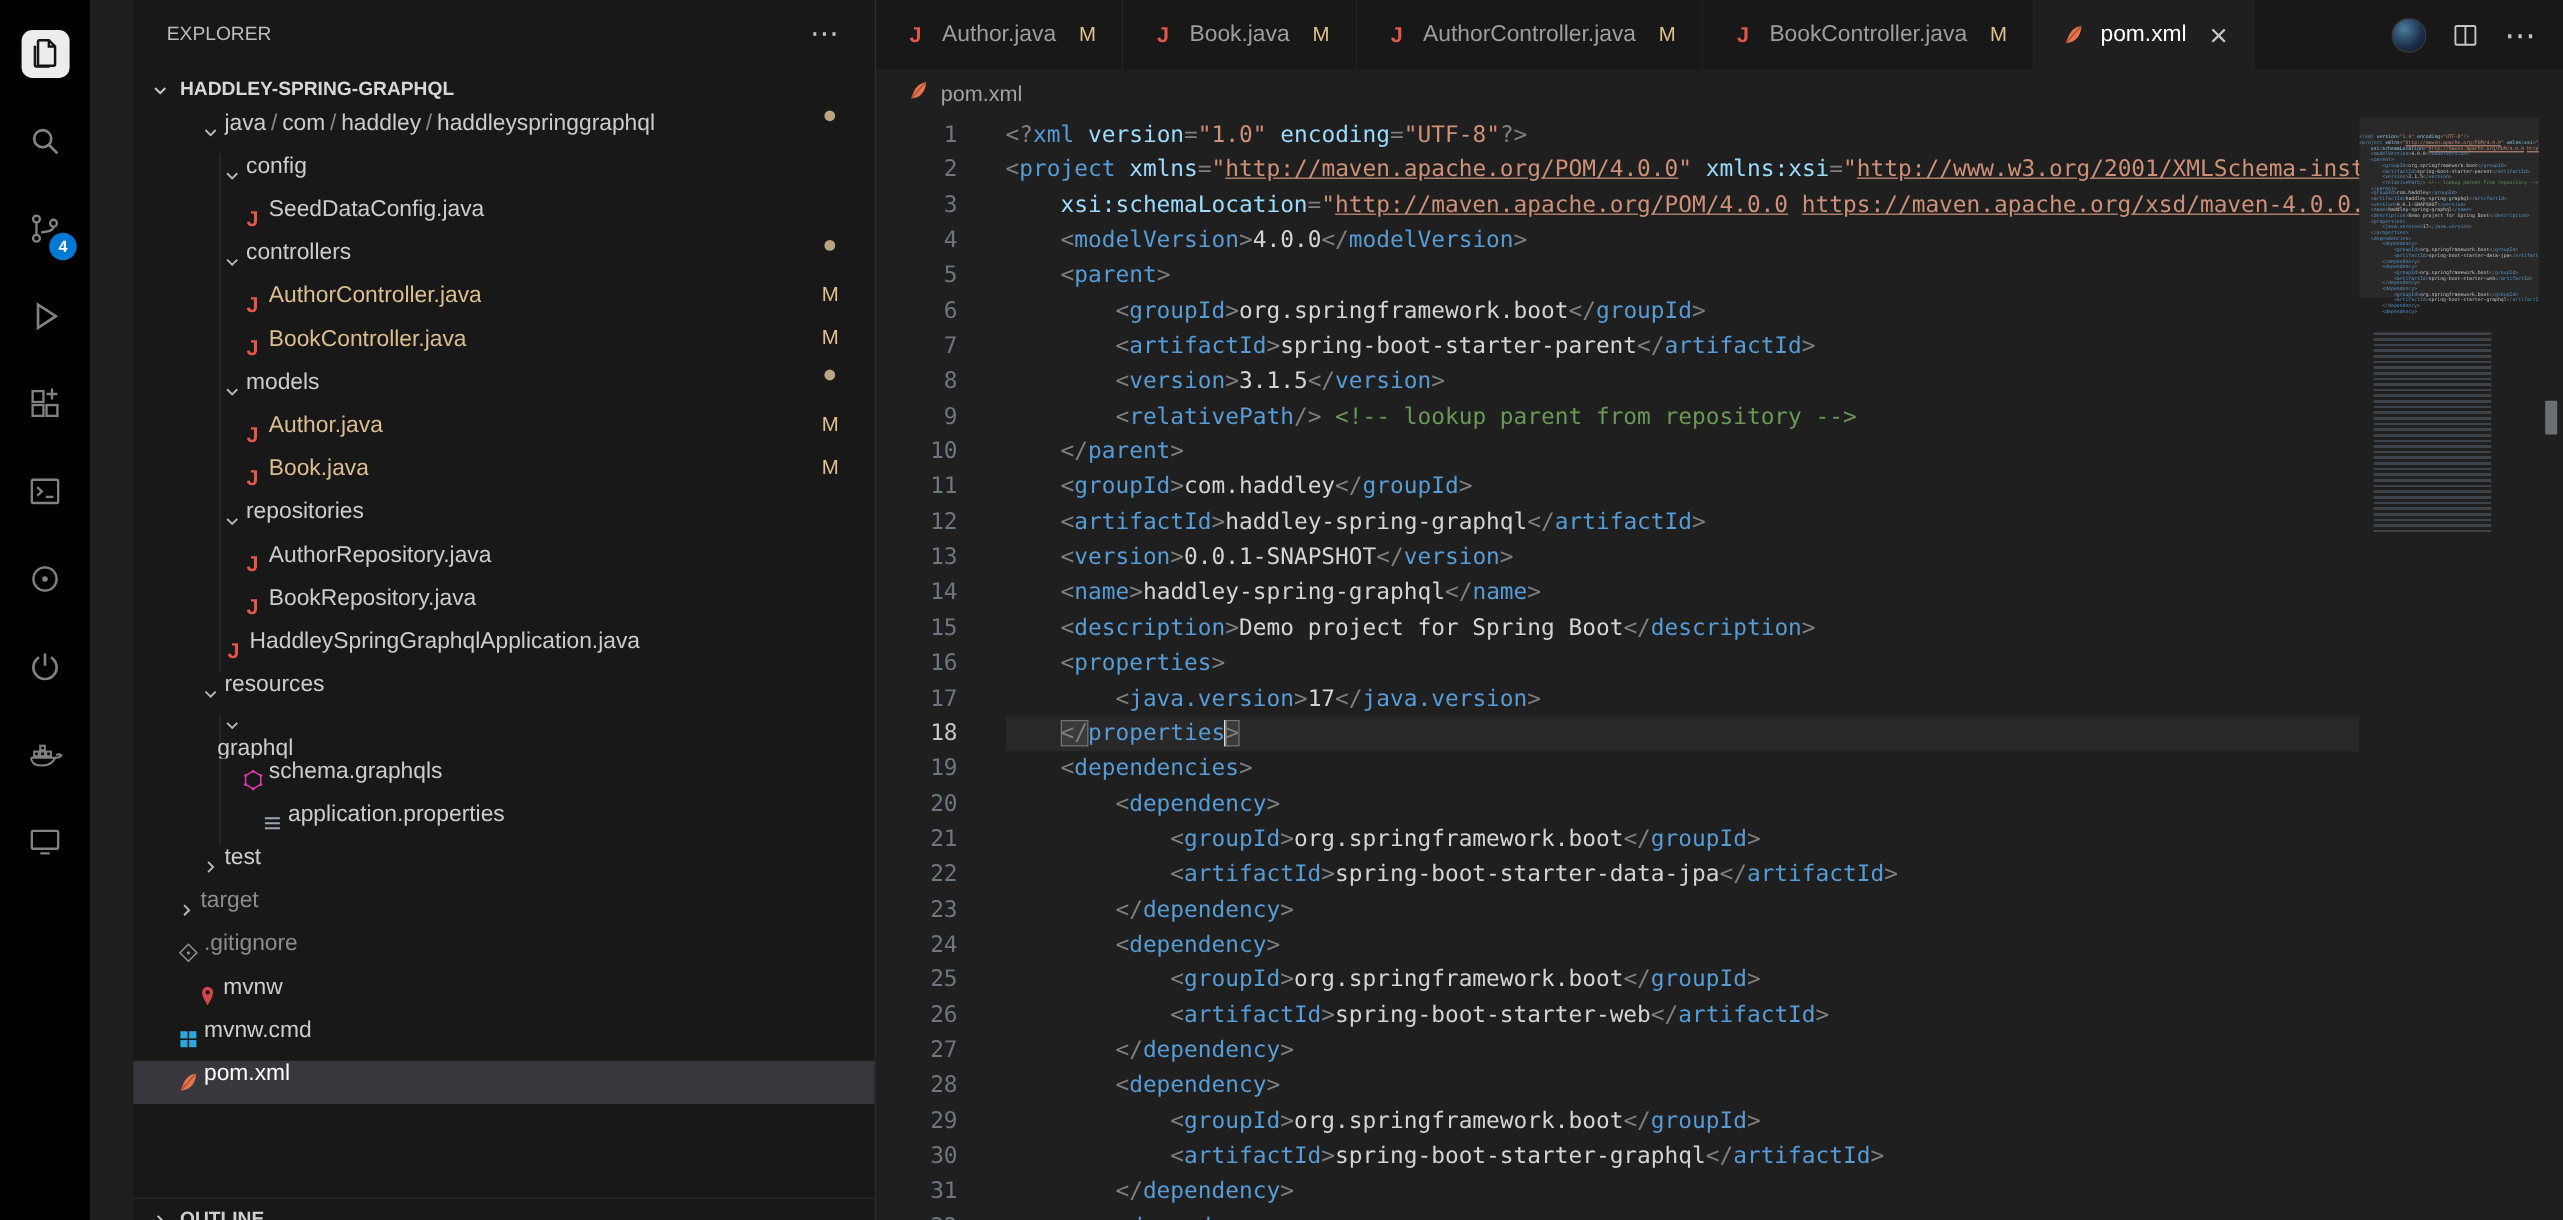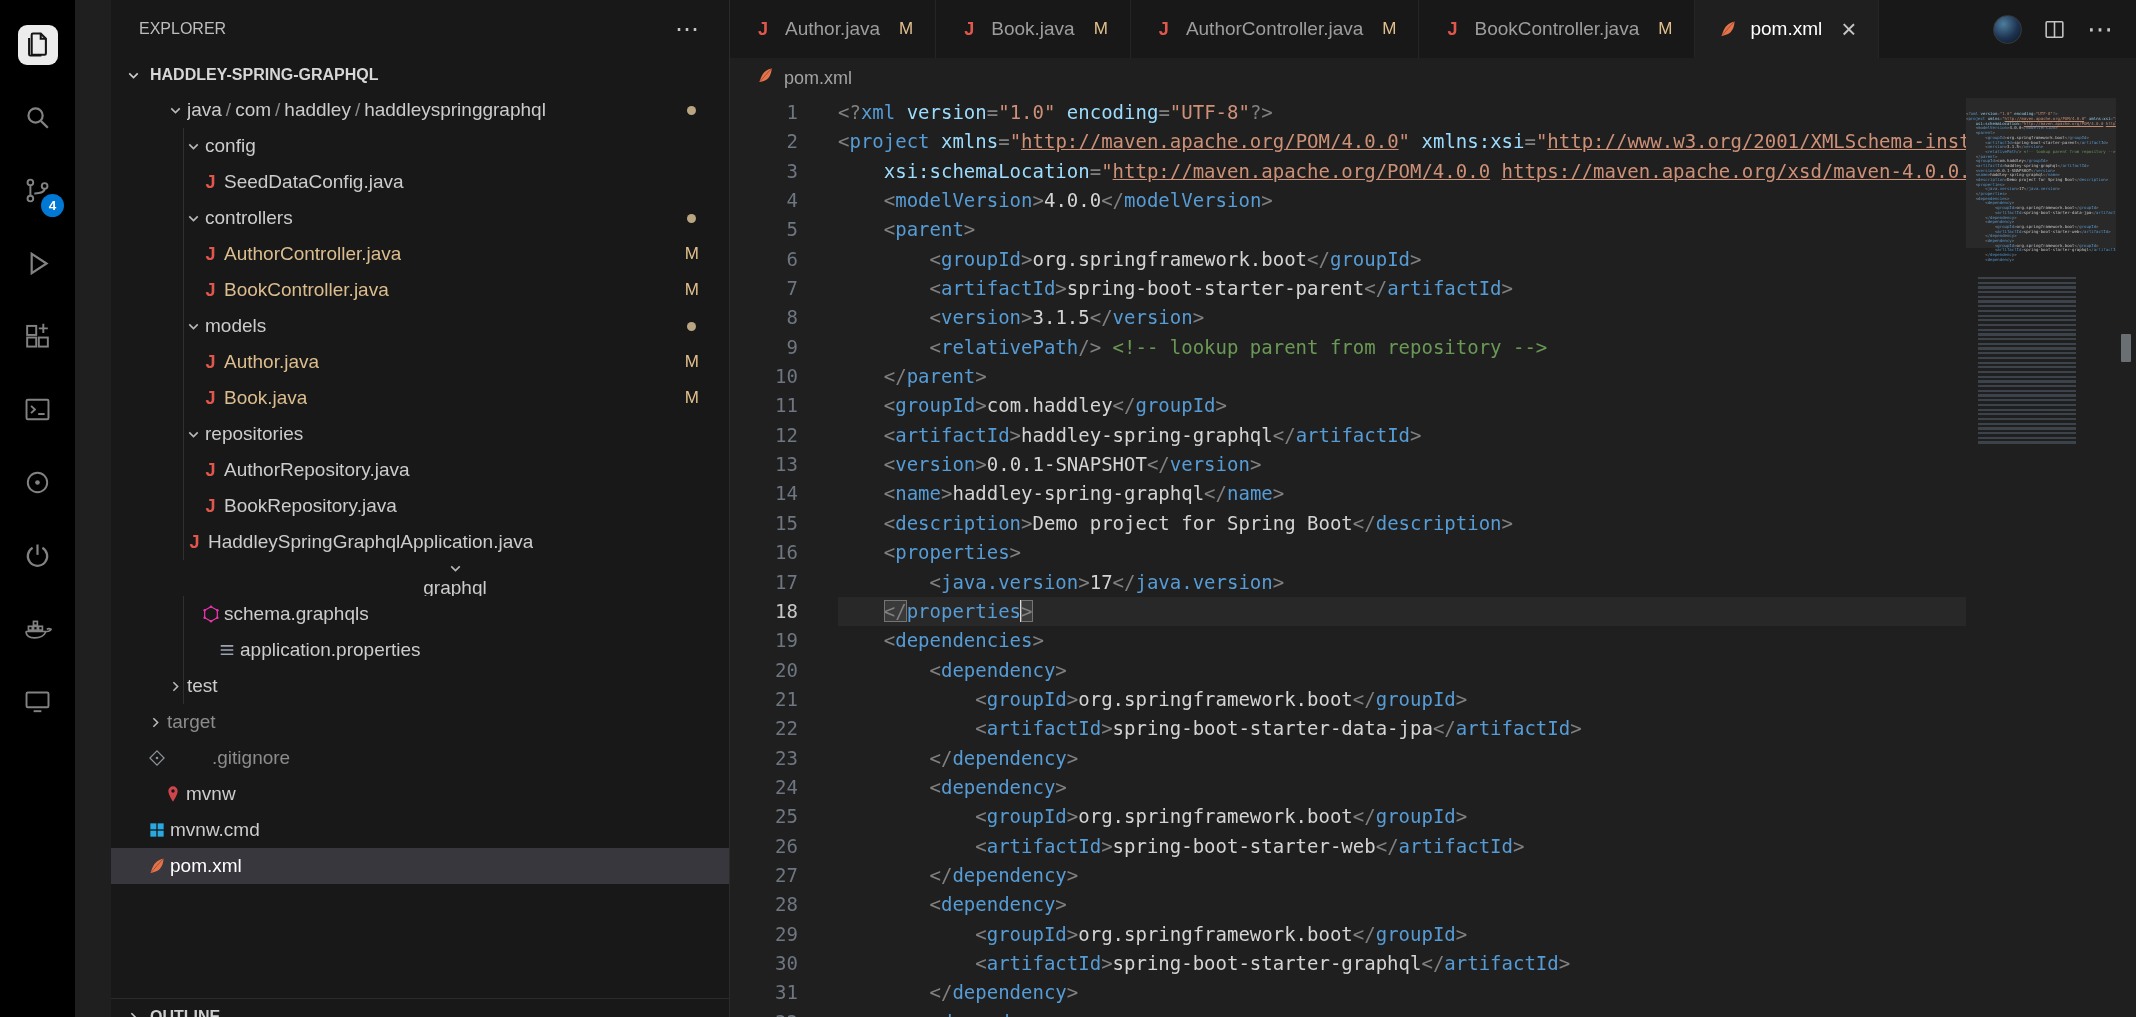--- a/index.html
+++ b/index.html
@@ -18,21 +18,21 @@
             background:#0078d4;color:#fff;font-size:13.5px;font-weight:700;border-radius:12px;
             display:flex;align-items:center;justify-content:center;}
 
   
   #sidebar{width:618px;flex:none;background:#181818;border-right:1px solid #2b2b2b;position:relative;overflow:hidden;margin-left:36px;}
   .sidebar-header{height:58px;display:flex;align-items:center;justify-content:space-between;padding:0 28px;color:#bdbdbd;font-size:16px;}
   .more-dots{font-size:24px;color:#c5c5c5;letter-spacing:2px;line-height:10px;cursor:pointer;}
   .section-header{height:34px;display:flex;align-items:center;gap:5px;padding-left:10px;font-size:16px;font-weight:700;color:#d7d7d7;cursor:pointer;}
   #tree{position:relative;}
   .tree-guide{position:absolute;width:1px;background:#303030;left:72px;}
-  .tree-row{height:36px;display:flex;align-items:center;position:relative;font-size:19px;color:#cccccc;cursor:pointer;white-space:nowrap;}
+  .tree-row{height:36px;display:flex;position:relative;font-size:19px;color:#cccccc;cursor:pointer;white-space:nowrap;}
   .tree-row.selected{background:#37373d;color:#fff;}
   .tw-chevron{width:24px;flex:none;display:flex;align-items:center;justify-content:center;color:#b8b8b8;}
   .tree-icon{width:27px;flex:none;display:flex;align-items:center;justify-content:center;}
   .tree-icon svg{width:20px;height:20px;}
   .jglyph{font-weight:700;font-size:18px;color:#e2574c;font-family:"Liberation Sans",sans-serif;}
   .tree-label{overflow:hidden;text-overflow:ellipsis;}
   .tree-label.mod{color:#dcbd8e;}
   .tree-label.dim{color:#8c8c8c;}
   .seg-sep{color:#8a8a8a;margin:0 4px;}
   .badge-m{position:absolute;right:30px;color:#e2c08d;font-size:17px;}
@@ -291,20 +291,28 @@
             <span class="jglyph">J</span>
           </span>
           <span class="tree-label">BookRepository.java</span>
         </div>
         <div class="tree-row" style="padding-left: 70px;">
           <span class="tree-icon">
             <span class="jglyph">J</span>
           </span>
           <span class="tree-label">HaddleySpringGraphqlApplication.java</span>
         </div>
+        <div class="tree-row" style="padding-left: 52px;">
+          <span class="tw-chevron">
+            <svg width="17" height="17" viewBox="0 0 16 16">
+              <path d="M4 6l4 4 4-4" fill="none" stroke="currentColor" stroke-width="1.5"></path>
+            </svg>
+          </span>
+          <span class="tree-label">resources</span>
+        </div>
         <div class="tree-row" style="padding-left: 70px; flex-direction: column;">
           <span class="tw-chevron">
             <svg width="17" height="17" viewBox="0 0 16 16">
               <path d="M4 6l4 4 4-4" fill="none" stroke="currentColor" stroke-width="1.5"></path>
             </svg>
           </span>
           <span class="tree-label">graphql</span>
         </div>
         <div class="tree-row" style="padding-left: 86px;">
           <span class="tree-icon">
@@ -337,21 +345,21 @@
           <span class="tree-label">test</span>
         </div>
         <div class="tree-row" style="padding-left: 32px;">
           <span class="tw-chevron">
             <svg width="17" height="17" viewBox="0 0 16 16">
               <path d="M6 4l4 4-4 4" fill="none" stroke="currentColor" stroke-width="1.5"></path>
             </svg>
           </span>
           <span class="tree-label dim">target</span>
         </div>
-        <div class="tree-row" style="padding-left: 32px; gap: 42px;">
+        <div class="tree-row" style="padding-left: 32px;">
           <span class="tree-icon">
             <svg viewBox="0 0 24 24" fill="none" stroke="#8b9299" stroke-width="1.5">
               <path d="M12 3.5l8.5 8.5-8.5 8.5L3.5 12z"></path>
               <circle cx="12" cy="12" r="1.6" fill="#8b9299" stroke="none"></circle>
             </svg>
           </span>
           <span class="tree-label dim">.gitignore</span>
         </div>
         <div class="tree-row" style="padding-left: 48px;">
           <span class="tree-icon">

